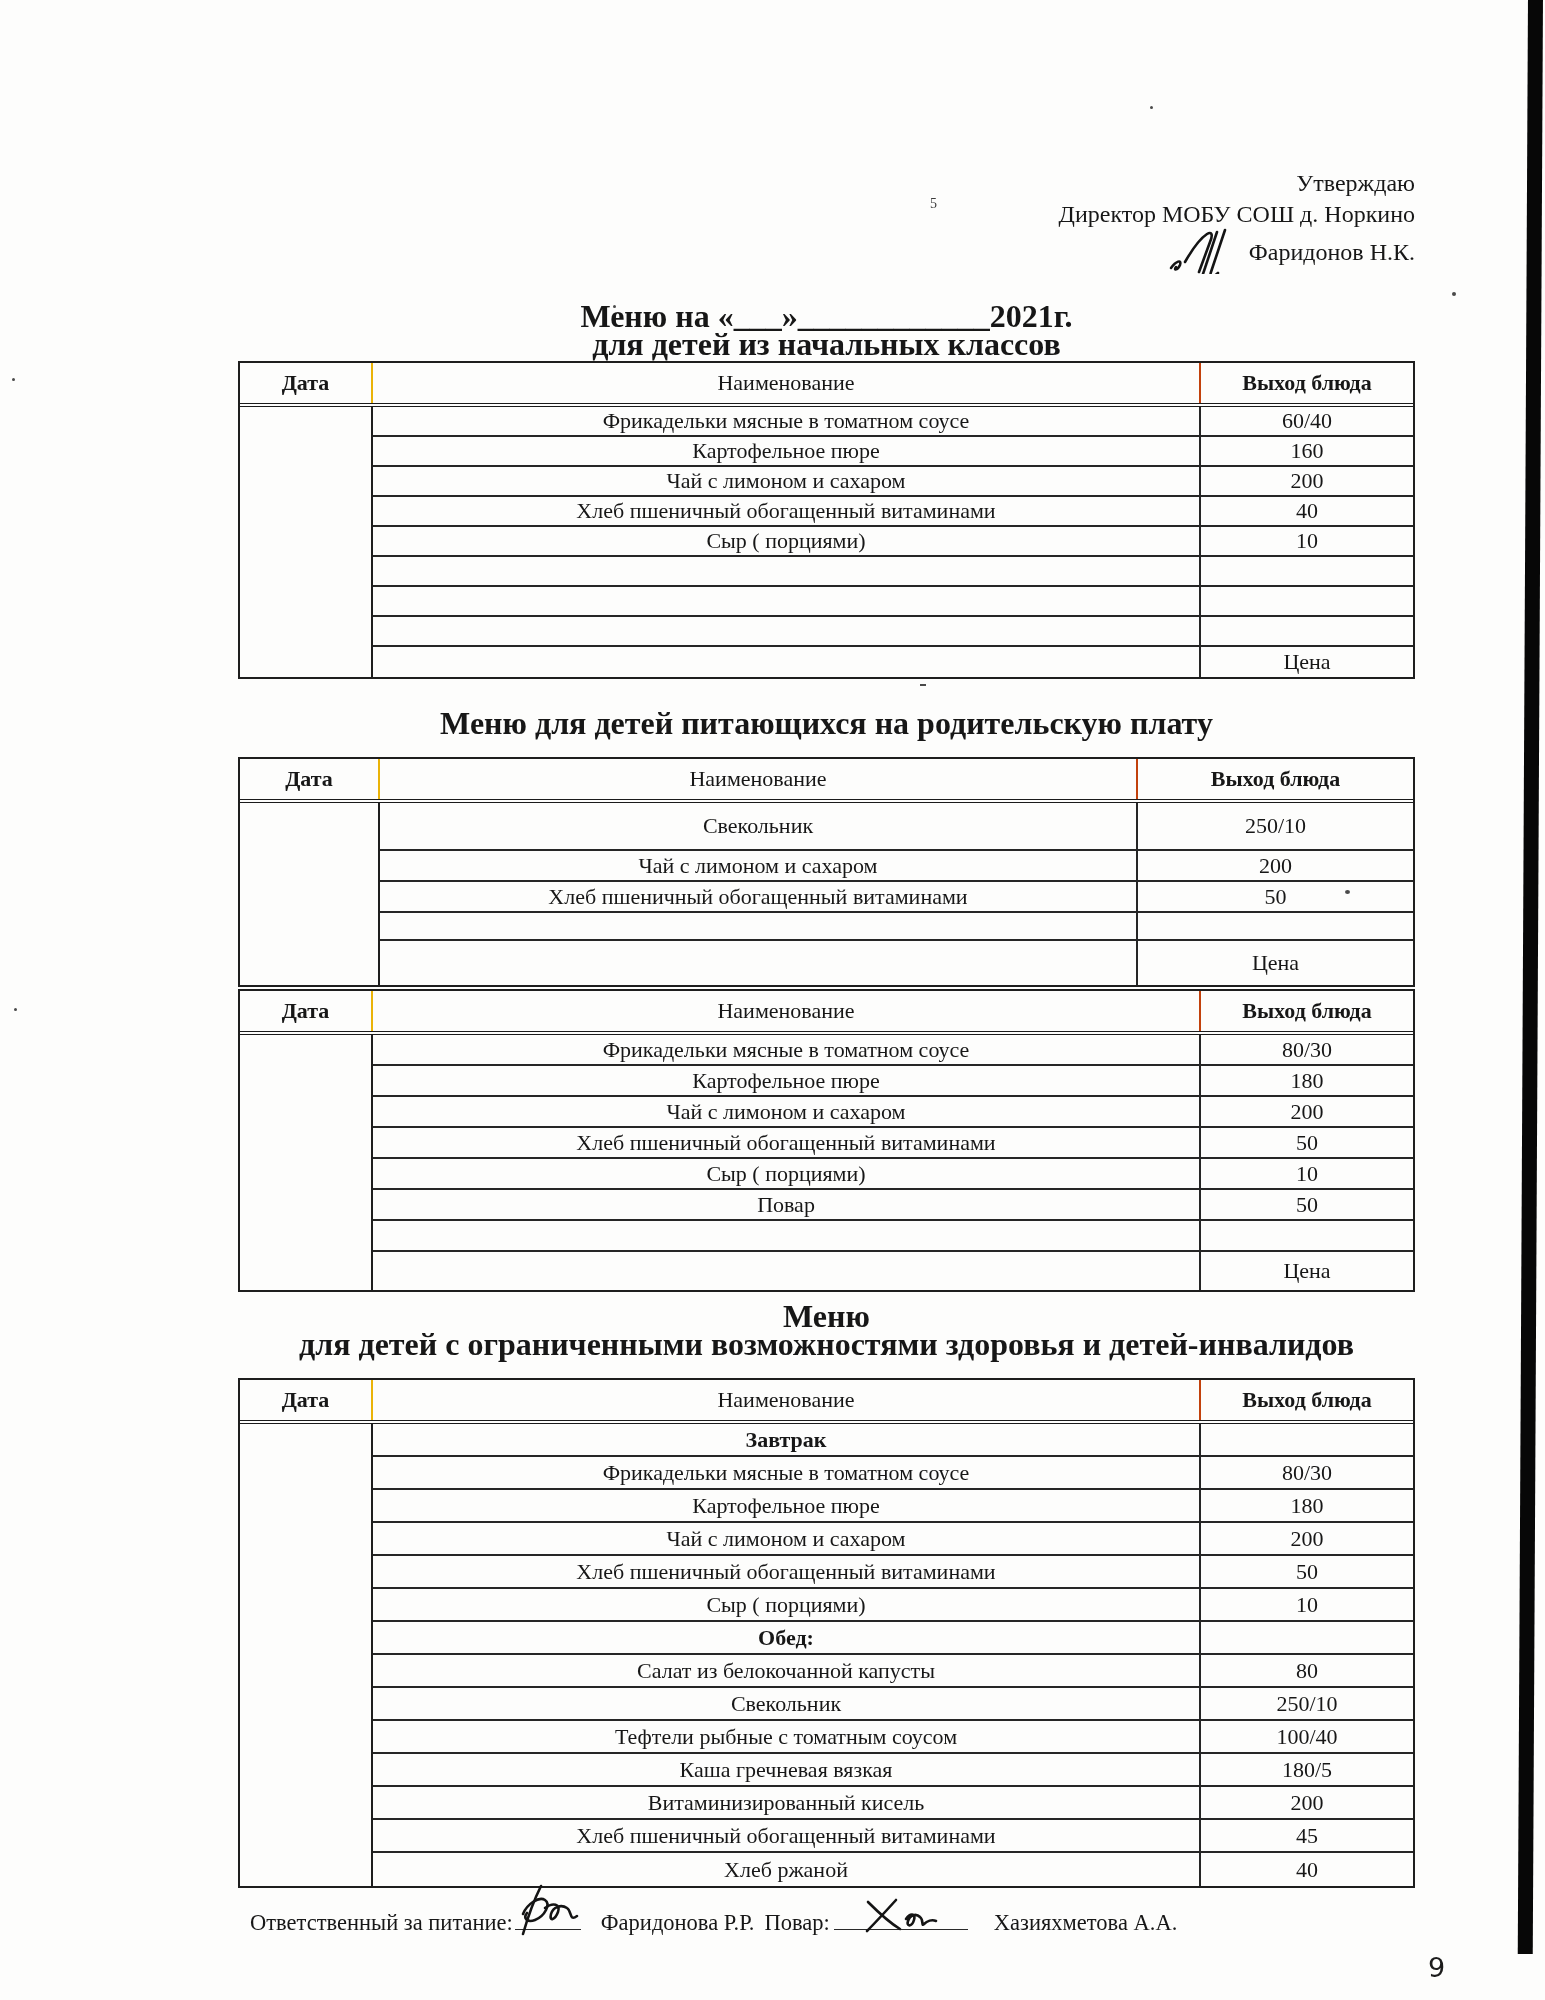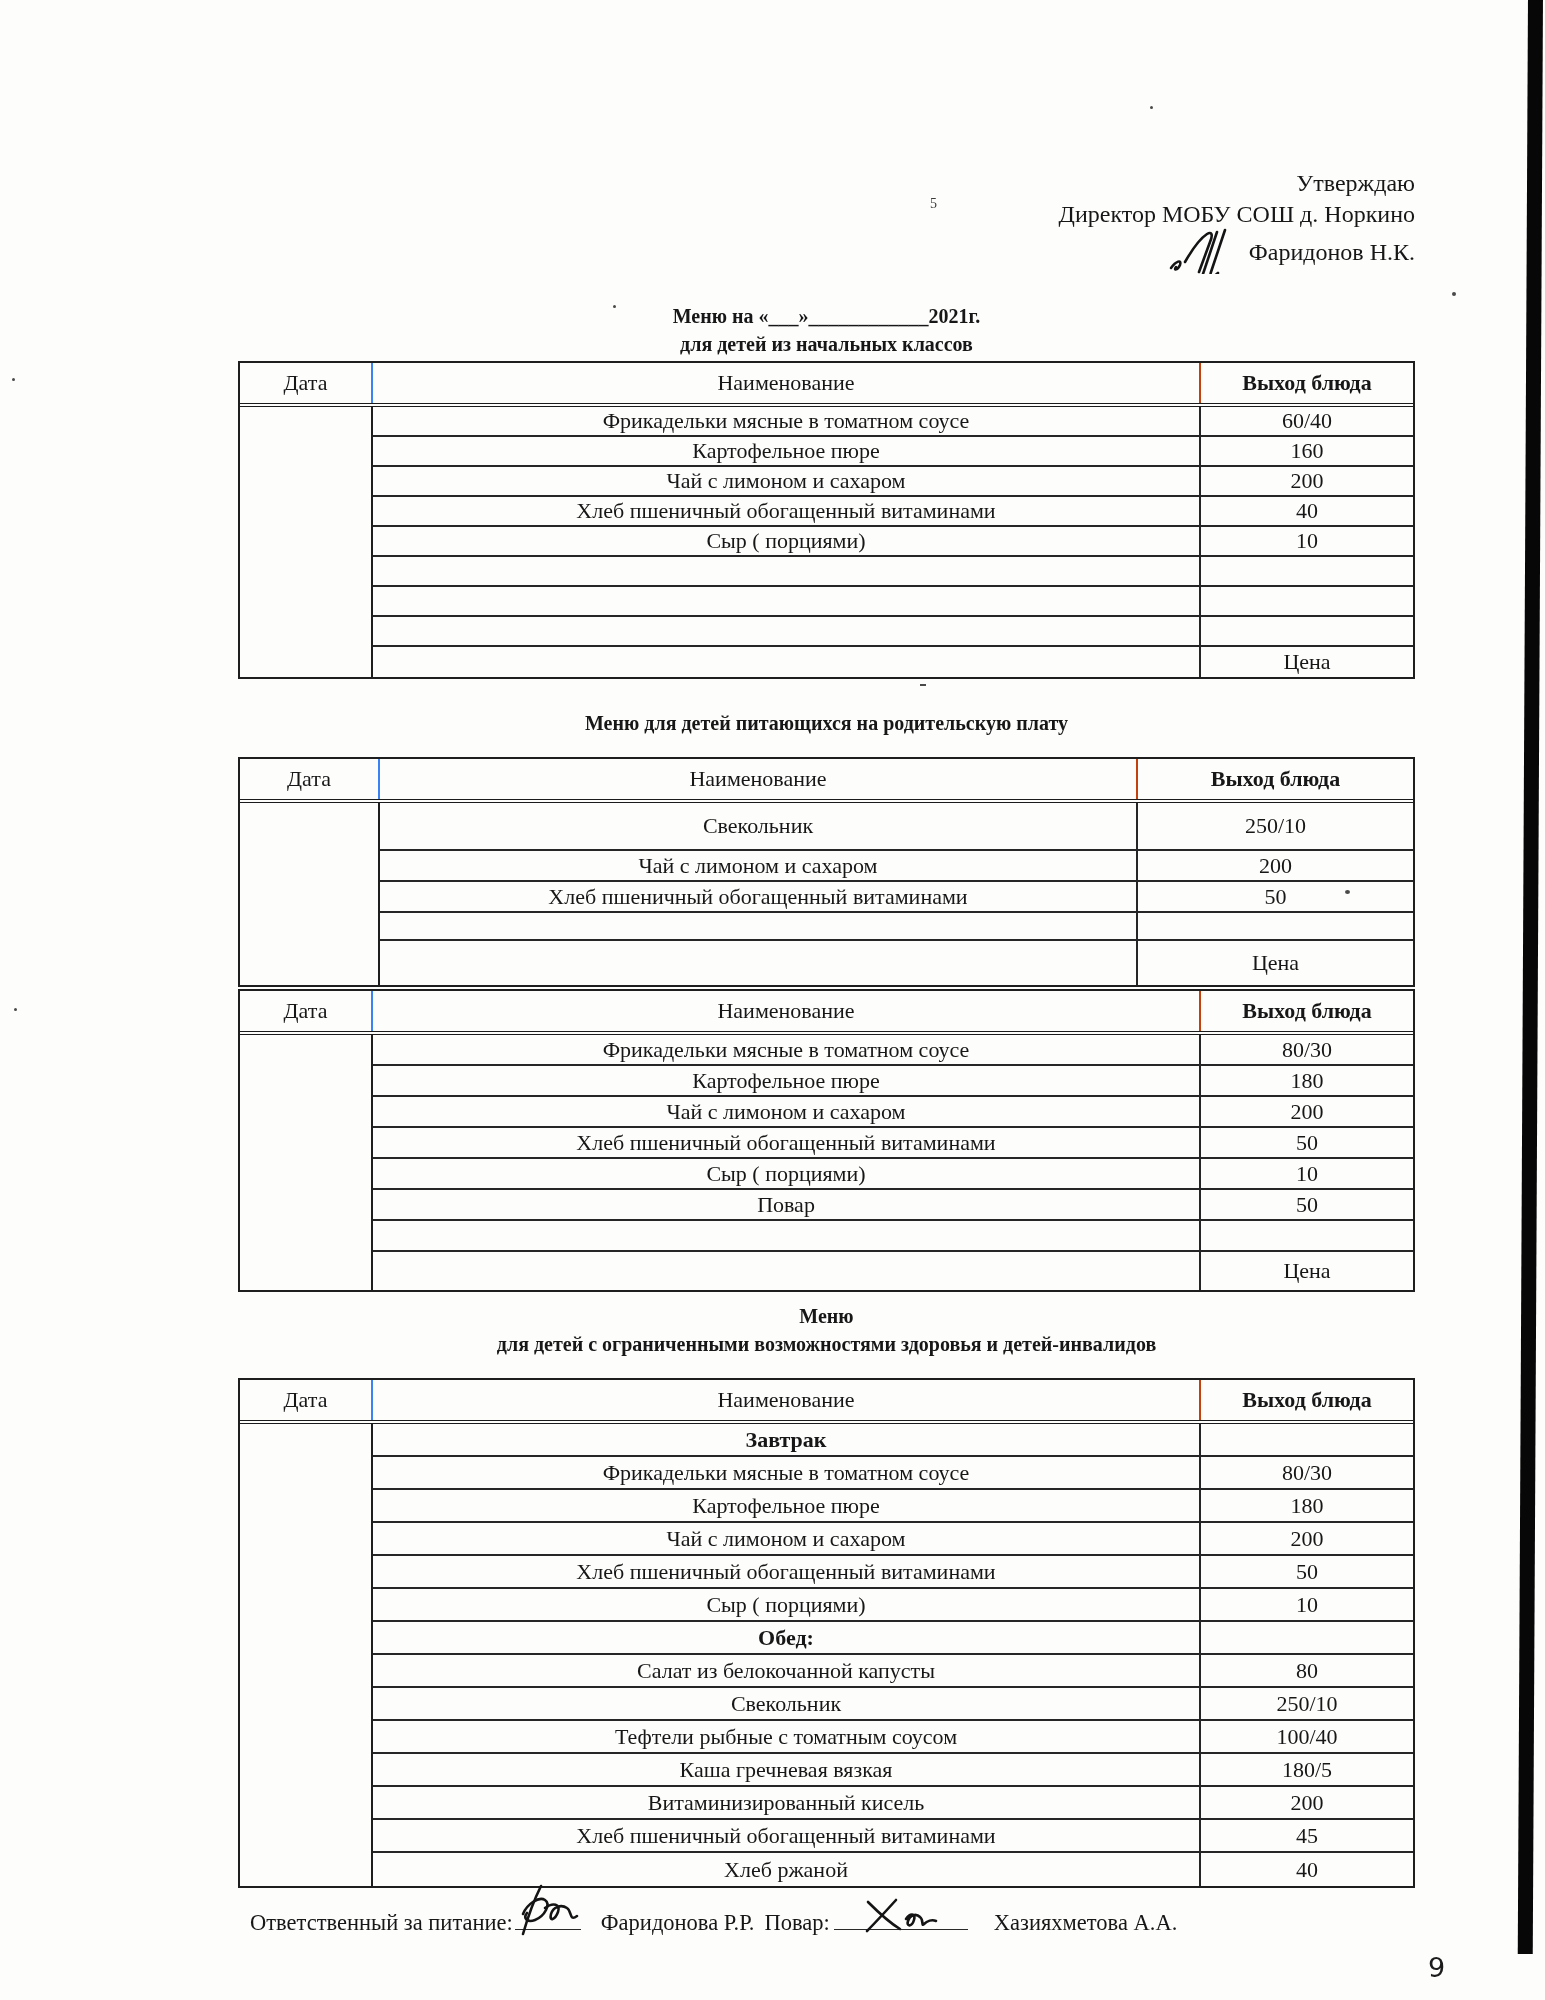--- a/index.html
+++ b/index.html
@@ -9,34 +9,34 @@
     overflow:hidden;margin:0 auto;
   }
   .content{position:absolute;left:238px;top:0;width:1177px;}
 
   
   .approval{margin-top:168px;text-align:right;font-size:24px;line-height:31px;}
   .approval .sig-row{display:flex;justify-content:flex-end;align-items:flex-end;gap:16px;margin-top:-2px;}
   .approval svg{display:block;margin-bottom:-6px;}
 
   
-  .doc-title{text-align:center;font-weight:bold;font-size:20px;line-height:28px;}
+  .doc-title{text-align:center;font-weight:bold;font-size:32px;line-height:28px;}
   .t-first{margin-top:34px;}
   .t-parents{margin-top:30px;}
   .t-large{margin-top:4px;}
   .t-ovz{margin-top:10px;}
 
   
   .menu-table{border:2.5px solid #1e1e1e;font-size:22px;margin-top:3px;}
   .mt-parents{margin-top:20px;}
   .mt-large{margin-top:2px;}
   .mt-ovz{margin-top:20px;}
   .thead{display:flex;height:40px;border-bottom:4px double #1b1b1b;}
   .th{display:flex;align-items:center;justify-content:center;box-sizing:border-box;}
-  .th-date{width:133px;border-right:2px solid #3b82f6;}
+  .th-date{width:133px;border-right:2px solid #eab308;font-weight:bold;}
   .th-name{flex:1;border-right:2px solid #c2410c;}
   .th-out{width:212px;font-weight:bold;}
   .tbody{display:flex;}
   .date-col{width:133px;border-right:2px solid #1e1e1e;box-sizing:border-box;}
   .rows{flex:1;display:flex;flex-direction:column;}
   .row{display:flex;border-bottom:2px solid #262626;box-sizing:border-box;height:31px;}
   .row:last-child{border-bottom:none;}
   .cell-name{flex:1;border-right:2px solid #262626;display:flex;align-items:center;justify-content:center;box-sizing:border-box;text-align:center;}
   .cell-out{width:212px;display:flex;align-items:center;justify-content:center;box-sizing:border-box;}
   .menu-table[data-table="0"] .row{height:30px;}

